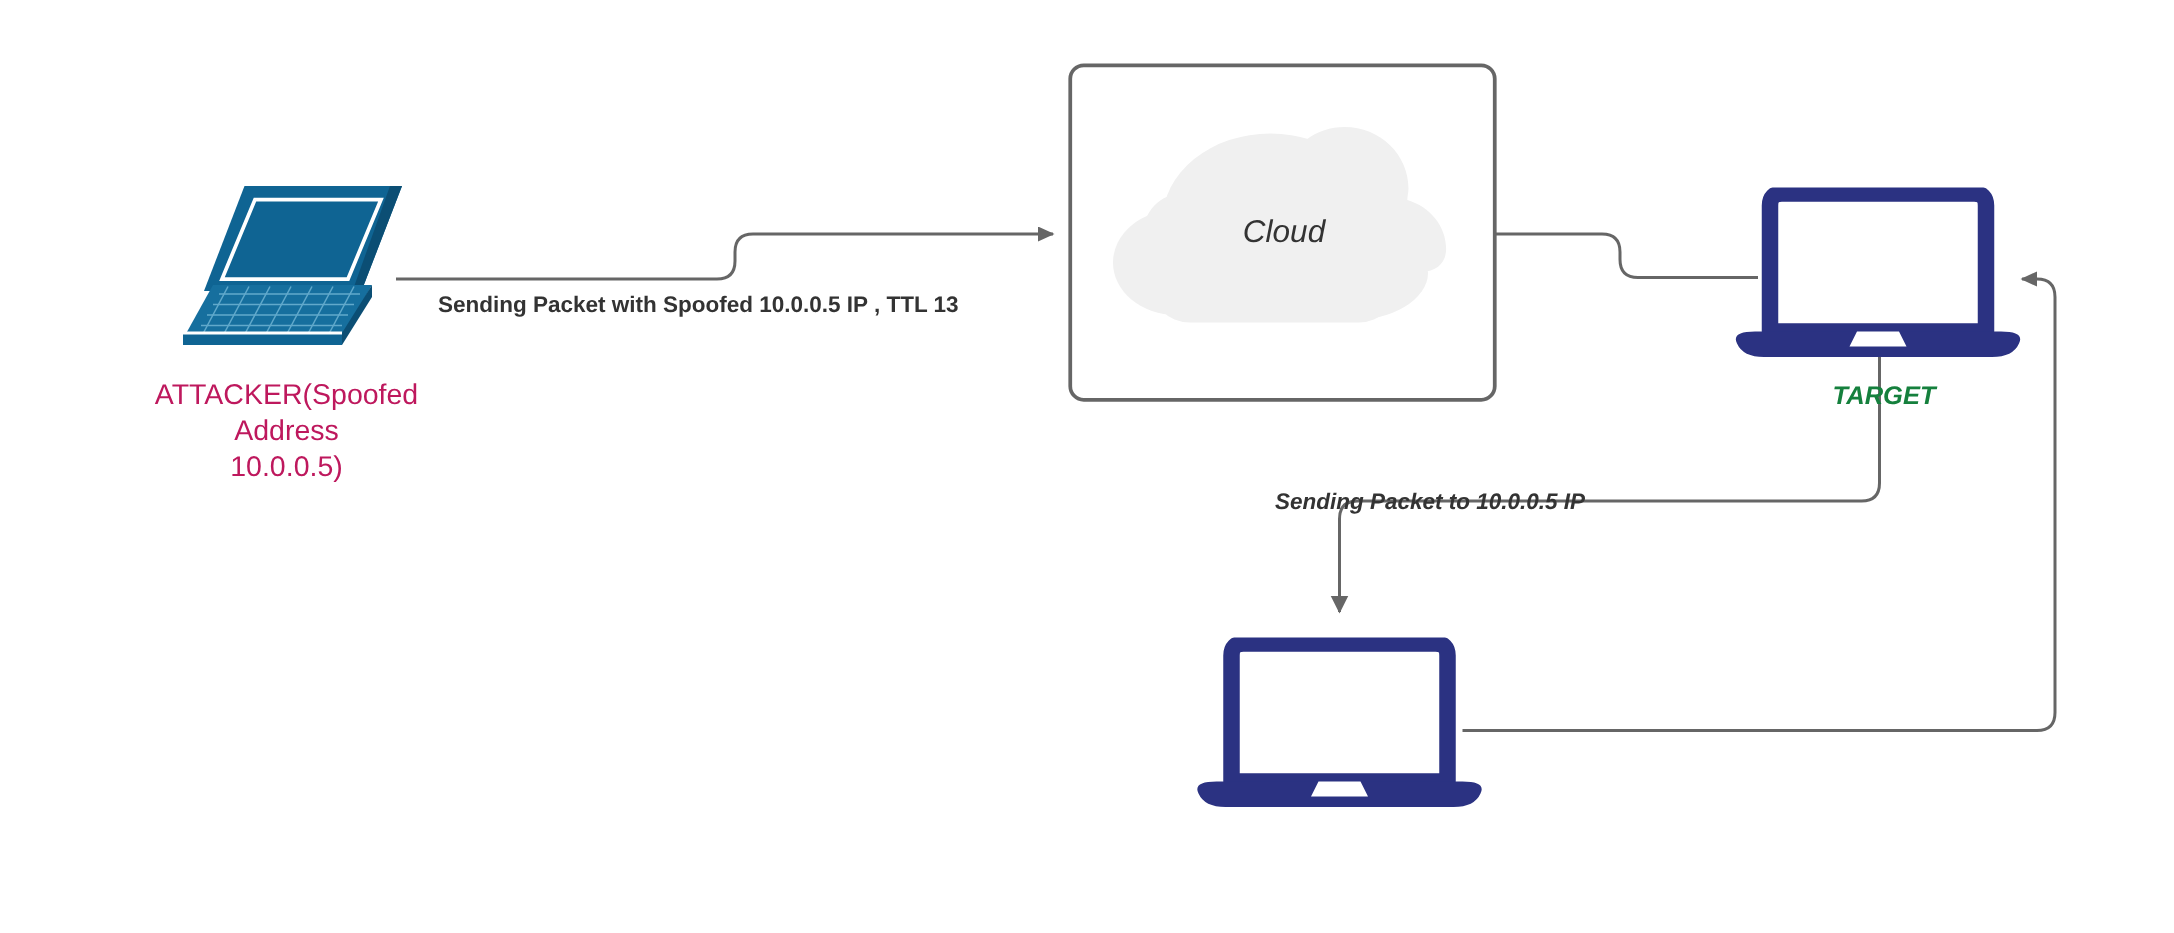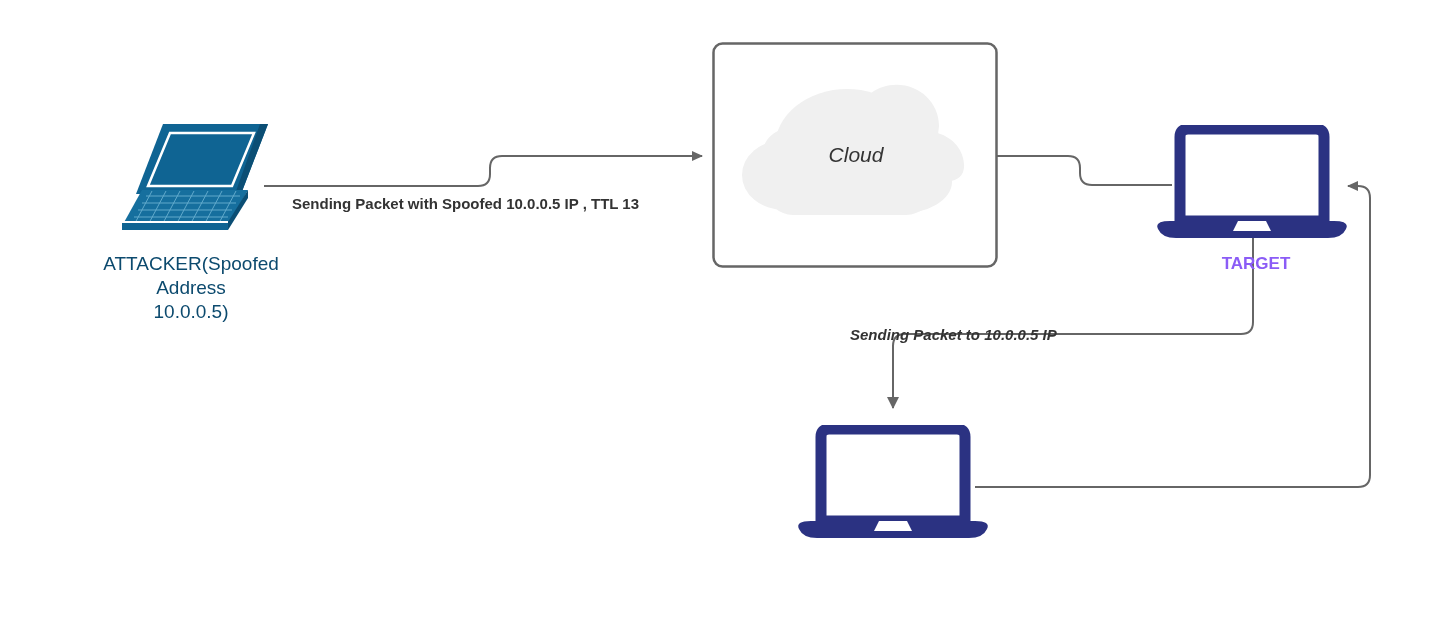--- a/index.html
+++ b/index.html
@@ -23,37 +23,38 @@
     top: 0;
     width: 1449px;
     height: 622px;
   }
   .node {
     position: absolute;
   }
   .node-label {
     position: absolute;
     text-align: center;
-    color: #0c4a6e;
+    color: #be185d;
     line-height: 1.25;
     white-space: pre-line;
   }
   .label-attacker {
     left: 48px;
     top: 252px;
     width: 286px;
     font-size: 19px;
   }
   .label-target {
     left: 1150px;
     top: 253px;
     width: 212px;
     font-size: 17px;
     font-weight: bold;
-    color: #8b5cf6;
+    font-style: italic;
+    color: #15803d;
   }
   .label-victim {
     left: 785px;
     top: 554px;
     width: 216px;
     font-size: 19px;
   }
   .cloud-text {
     position: absolute;
     left: 757px;

